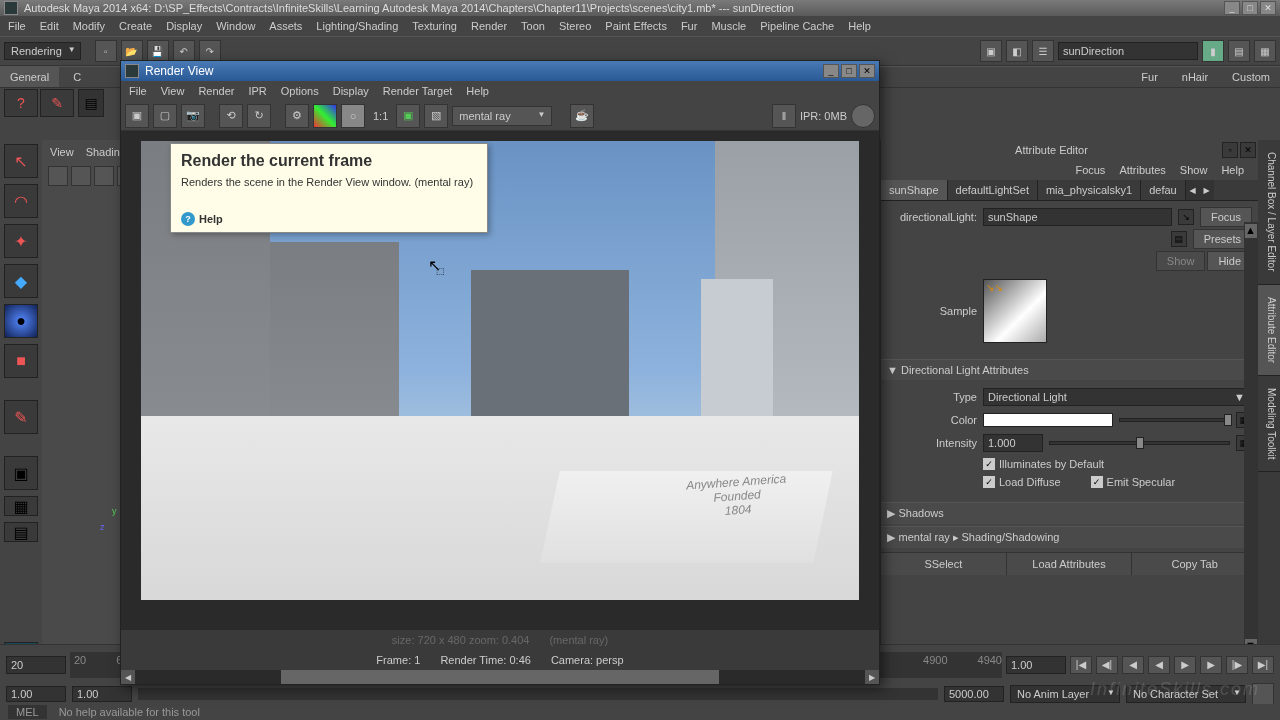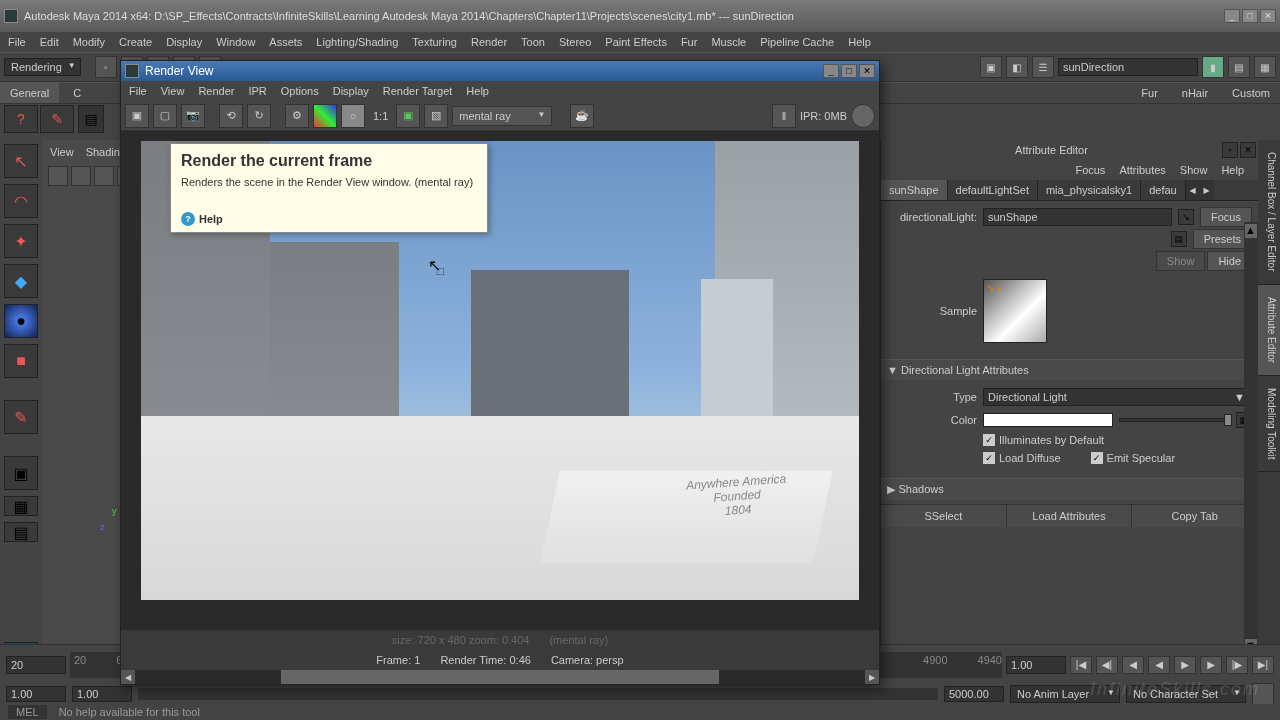--- a/index.html
+++ b/index.html
@@ -1,19 +1,19 @@
 <!DOCTYPE html>
 <html><head>
 <meta charset="utf-8">
 <style>
 * { margin: 0; padding: 0; box-sizing: border-box; font-family: "Segoe UI", Tahoma, sans-serif; font-size: 11px; user-select: none; }
 body { width: 1280px; height: 720px; background: #444; overflow: hidden; position: relative; }
 
 
-.main-titlebar { height: 32px; background: linear-gradient(#7a7a7a, #5a5a5a); display: flex; align-items: center; padding: 0 4px; color: #ddd; }
+.main-titlebar { height: 16px; background: linear-gradient(#7a7a7a, #5a5a5a); display: flex; align-items: center; padding: 0 4px; color: #ddd; }
 .main-titlebar .icon-box { width: 14px; height: 14px; background: #2a3a3a; margin-right: 6px; border: 1px solid #888; }
 .main-titlebar .title-text { flex: 1; font-size: 11px; }
 .win-btns { display: flex; gap: 2px; }
 .win-btn { width: 16px; height: 14px; background: #888; border: 1px solid #555; display: flex; align-items: center; justify-content: center; font-size: 9px; cursor: pointer; }
 
 
 .main-menubar { height: 20px; background: #444; display: flex; align-items: center; padding: 0 8px; gap: 14px; }
 .main-menubar span { color: #ccc; font-size: 11px; cursor: pointer; }
 
 
@@ -282,20 +282,28 @@
       <div class="ae-field" style="position:relative"><span>Directional Light</span><span style="position:absolute; right:6px">▼</span></div>
     </div>
     <div class="ae-row">
       <div class="ae-label">Color</div>
       <div class="color-swatch"></div>
       <div class="slider-track">
           <div class="slider-thumb" style="left:95%"></div>
         </div>
       <div class="map-btn">▦</div>
     </div>
+    <div class="ae-row">
+      <div class="ae-label">Intensity</div>
+      <input class="ae-field" style="max-width: 60px;" value="1.000">
+      <div class="slider-track">
+          <div class="slider-thumb" style="left:48%"></div>
+        </div>
+      <div class="map-btn">▦</div>
+    </div>
     <div class="ae-row" style="padding-left:96px">
       <div class="ae-checkbox">
           <div class="box">
             <span class="ck">✓</span>
           </div>
           <span>Illuminates by Default</span>
         </div>
     </div>
     <div class="ae-row" style="padding-left:96px; gap:30px">
       <div class="ae-checkbox">
@@ -306,20 +314,21 @@
         </div>
       <div class="ae-checkbox">
           <div class="box">
             <span class="ck">✓</span>
           </div>
           <span>Emit Specular</span>
         </div>
     </div>
   </div>
   <div class="ae-section">▶ Sh<span>adows</span></div>
+  <div class="ae-section">▶ mental ray ▸ <span>Shading/Shadowing</span></div>
   <div class="ae-bottom-btns">
     <div class="ae-bottom-btn">S<span>Select</span></div>
     <div class="ae-bottom-btn">Load Attributes</div>
     <div class="ae-bottom-btn">Copy Tab</div>
   </div>
   <div class="ae-scroll">
     <div class="ae-scroll-thumb" style="margin-top:2px">▲</div>
     <div class="ae-scroll-thumb" style="position:absolute; bottom:2px; left:1px">▼</div>
   </div>
 </div>

